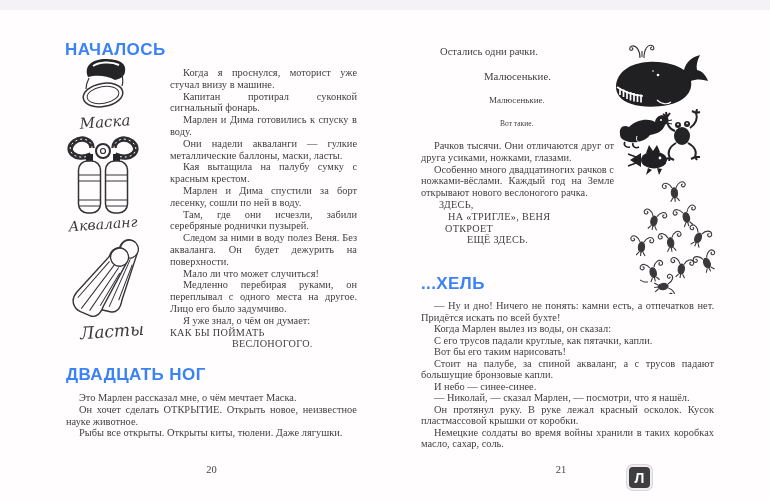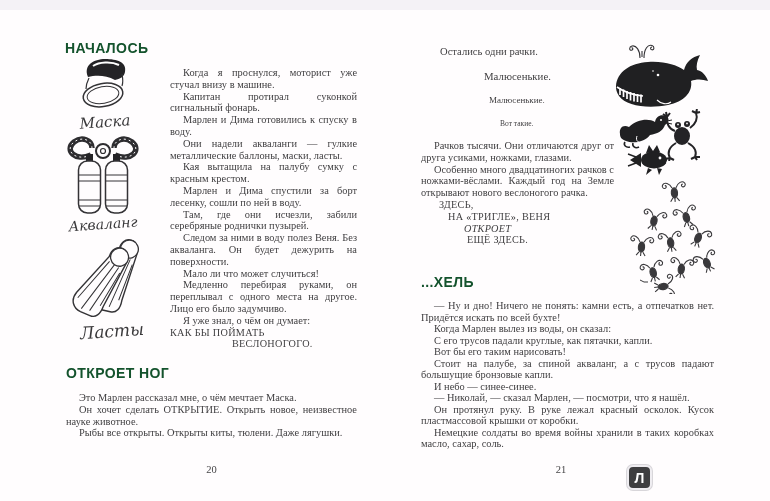--- a/index.html
+++ b/index.html
@@ -6,21 +6,21 @@
   #spread{
     position:relative;width:770px;height:501px;overflow:hidden;
     background:#fffdfe;color:#3c3b3d;
     font-family:"Liberation Serif","DejaVu Serif",serif;
   }
   .scan-band{position:absolute;left:0;top:0;width:770px;height:10px;background:#f4f2f6;}
   
   .head{
     position:absolute;margin:0;
     font-family:"Liberation Sans","DejaVu Sans",sans-serif;
-    font-weight:700;font-size:14px;letter-spacing:.4px;color:#14532d;
+    font-weight:700;font-size:17px;letter-spacing:.4px;color:#3b82f6;
     white-space:nowrap;
   }
   
   .col{position:absolute;text-align:justify;font-size:10.4px;line-height:11.8px;color:#403f41;}
   .col p{margin:0;text-indent:13px;}
   .caps-line{font-size:10.2px;letter-spacing:.3px;white-space:nowrap;text-indent:0;}
   
   figure{position:absolute;margin:0;}
   .script-caption{
     display:block;font-family:"DejaVu Serif",serif;font-style:italic;
@@ -105,41 +105,41 @@
     <p>Марлен и Дима спустили за борт лесенку, сошли по ней в воду.</p>
     <p>Там, где они исчезли, забили серебряные роднички пузырей.</p>
     <p>Следом за ними в воду полез Веня. Без акваланга. Он будет дежурить на поверхности.</p>
     <p>Мало ли что может случиться!</p>
     <p>Медленно перебирая руками, он переплывал с одного места на другое. Лицо его было задумчиво.</p>
     <p>Я уже знал, о чём он думает:</p>
     <div class="caps-line">КАК БЫ ПОЙМАТЬ</div>
     <div class="caps-line" style="margin-left:62px;">ВЕСЛОНОГОГО.</div>
   </div>
 
-  <h2 class="head" style="left:66px;top:365px;">ОТКРОЕТ НОГ</h2>
+  <h2 class="head" style="left:66px;top:365px;">ДВАДЦАТЬ НОГ</h2>
 
   <div class="col" style="left:66px;top:392px;width:291px;">
     <p>Это Марлен рассказал мне, о чём мечтает Маска.</p>
     <p>Он хочет сделать ОТКРЫТИЕ. Открыть новое, неизвестное науке животное.</p>
     <p>Рыбы все открыты. Открыты киты, тюлени. Даже лягушки.</p>
   </div>
 
   <div class="pagenum" style="left:66px;top:464px;width:291px;">20</div>
 
   <div class="opening" style="left:440px;top:46px;font-size:10.6px;">Остались одни рачки.</div>
   <div class="opening" style="left:484px;top:70px;font-size:10.8px;">Малюсенькие.</div>
   <div class="opening" style="left:489px;top:95px;font-size:9px;">Малюсенькие.</div>
   <div class="opening" style="left:500px;top:119px;font-size:7.5px;">Вот такие.</div>
 
   <div class="col" style="left:421px;top:140px;width:193px;">
     <p>Рачков тысячи. Они отличаются друг от друга усиками, ножками, глазами.</p>
     <p>Особенно много двадцатиногих рачков с ножками-вёслами. Каждый год на Земле открывают нового веслоногого рачка.</p>
     <div class="caps-line" style="margin-left:18px;">ЗДЕСЬ,</div>
     <div class="caps-line" style="margin-left:27px;">НА «ТРИГЛЕ», ВЕНЯ</div>
-    <div class="caps-line" style="margin-left:43px;font-style:italic;">ОТКРОЕТ</div>
+    <div class="caps-line" style="margin-left:24px;">ОТКРОЕТ</div>
     <div class="caps-line" style="margin-left:46px;">ЕЩЁ ЗДЕСЬ.</div>
   </div>
 
   <h2 class="head" style="left:421px;top:274px;">...ХЕЛЬ</h2>
 
   <div class="col" style="left:421px;top:300px;width:293px;line-height:11.5px;">
     <p>— Ну и дно! Ничего не понять: камни есть, а отпечатков нет. Придётся искать по всей бухте!</p>
     <p>Когда Марлен вылез из воды, он сказал:</p>
     <p>С его трусов падали круглые, как пятачки, капли.</p>
     <p>Вот бы его таким нарисовать!</p>

